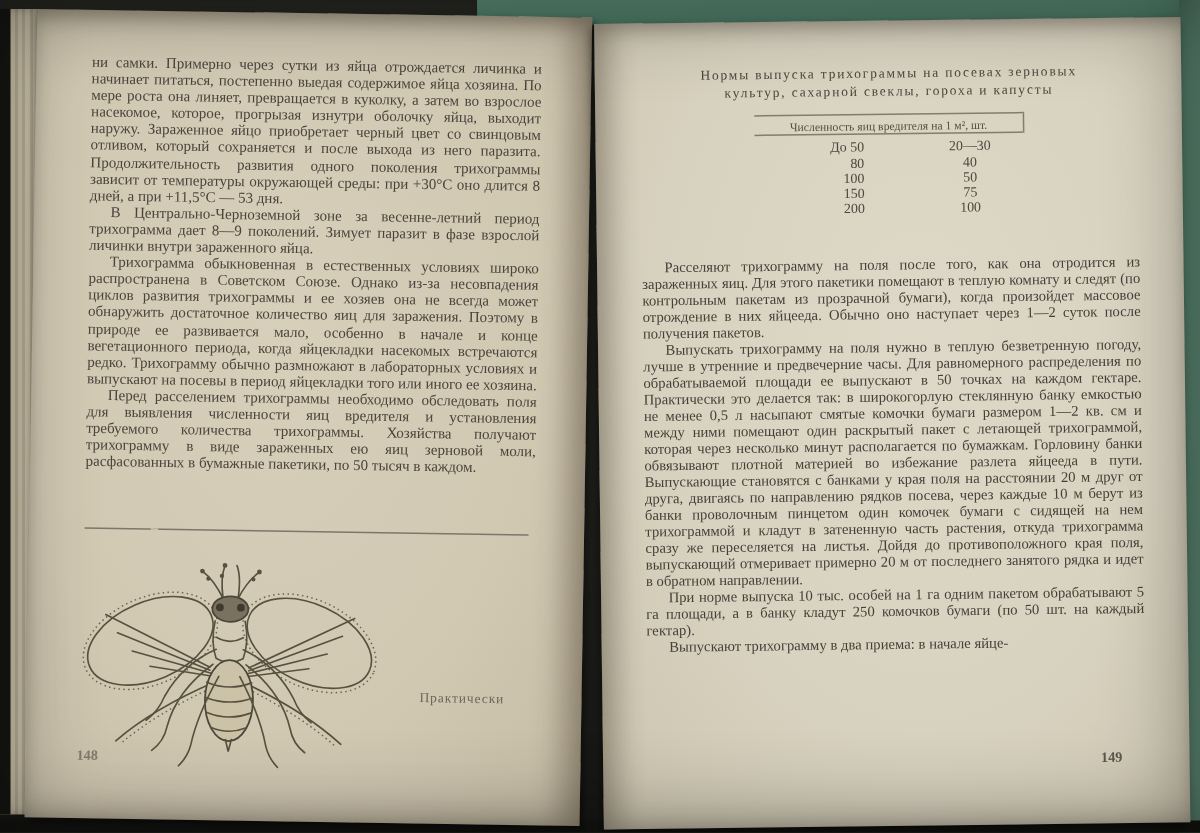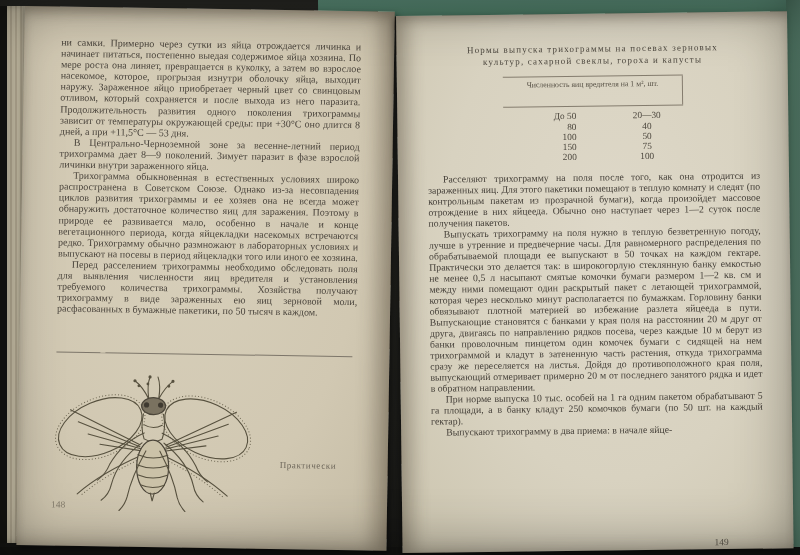--- a/index.html
+++ b/index.html
@@ -31,34 +31,34 @@
   .textcol-left{position:absolute;left:37px;top:30px;width:300px;
          font-size:10px;line-height:11.1px;text-align:justify;color:#4a443c;}
   .textcol-left p{margin:0;text-indent:14px;}
   .textcol-left p.cont{text-indent:0;}
   .rule{position:absolute;left:37px;top:345px;width:296px;height:0;
         border-top:1px solid #7d766a;}
   .rule::before{content:"";position:absolute;left:44px;top:-1px;width:5px;height:1px;background:#d1c8b2;}
 
   .figure{position:absolute;left:30px;top:365px;width:210px;height:160px;}
   .fig-caption{position:absolute;left:262px;top:450px;font-size:9px;color:#6d665a;letter-spacing:.6px;}
-  .pagenum{position:absolute;font-size:9.5px;color:#837b6c;}
+  .pagenum{position:absolute;font-size:9.5px;color:#837b6c;font-weight:bold;}
   .pn-left{left:34px;top:493px;}
-  .pn-right{left:312px;top:489px;color:#5d574c;margin-top:36px;}
+  .pn-right{left:332px;top:489px;color:#5d574c;}
 
   .textcol-right{position:absolute;left:30px;top:158px;width:332px;
          font-size:9.8px;line-height:11px;text-align:justify;color:#443f38;}
   .textcol-right p{margin:0;text-indent:15px;}
 
   .rtable{position:absolute;left:30px;top:30px;width:332px;color:#4c473e;}
   .t-title{margin:0 auto;width:268px;text-align:center;font-size:9px;line-height:11.5px;
          letter-spacing:1.2px;color:#4c473e;}
   .t-box{margin:9px auto 0;width:180px;}
   .t-head{display:flex;border-top:1px solid #847c6e;border-bottom:1px solid #847c6e;}
-  .t-h{flex:1;padding:3px 2px 17px;font-size:7.8px;line-height:9.3px;text-align:center;color:#544e43;}
+  .t-h{flex:1;padding:3px 2px 0;font-size:7.8px;line-height:9.3px;text-align:center;color:#544e43;}
   .t-h.first{border-right:1px solid #847c6e;}
   .t-body{padding-top:4px;}
   .t-row{display:flex;font-size:9.3px;line-height:10.3px;}
   .t-c1{flex:1;text-align:right;padding-right:34px;box-sizing:border-box;}
   .t-c2{flex:1;text-align:center;}
 
   svg .sk{stroke:#57513f;fill:none;stroke-width:1.1;stroke-linecap:round;}
   svg .fuzz{stroke:#6b6450;fill:none;stroke-width:1;stroke-dasharray:1 2.2;}
 </style>
 </head>

